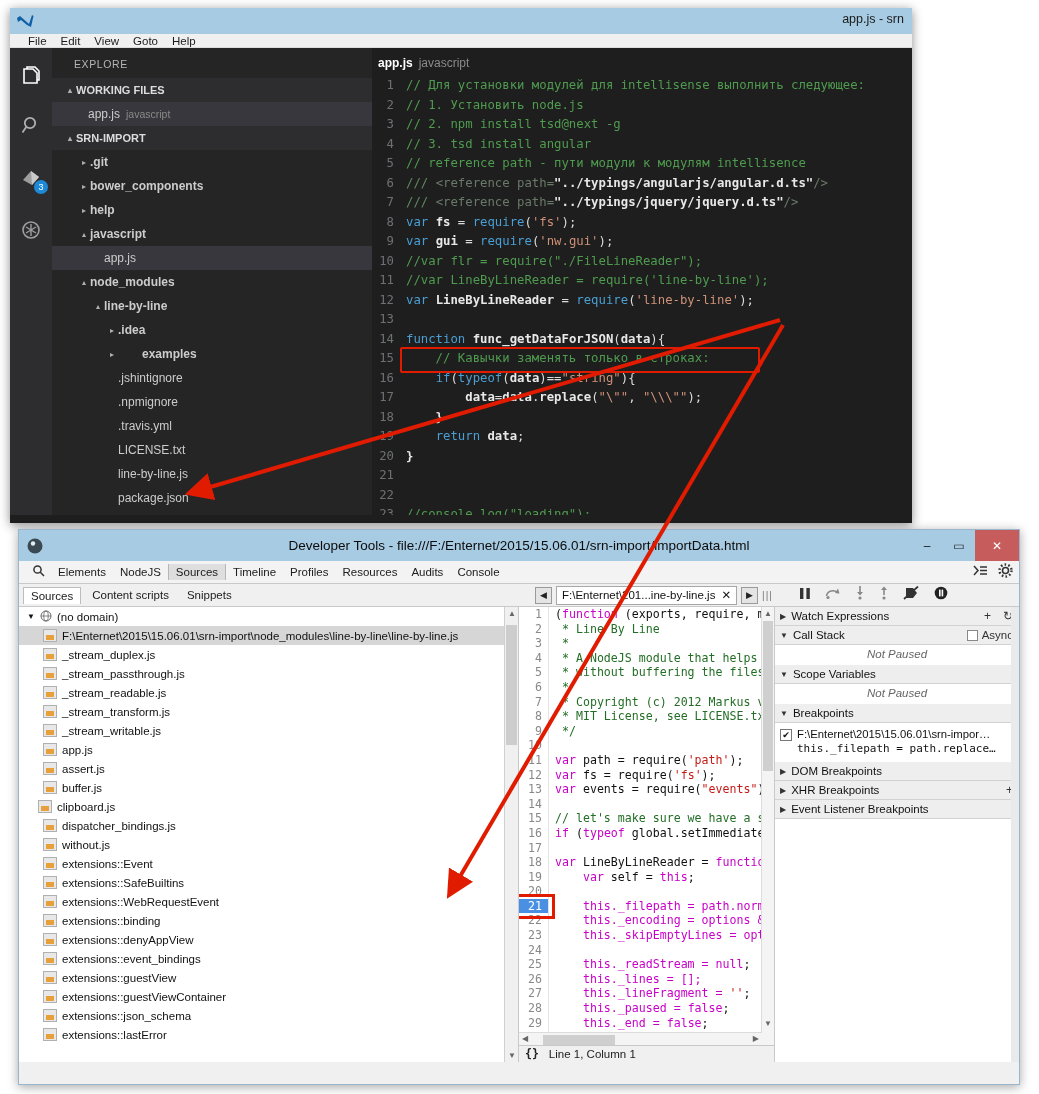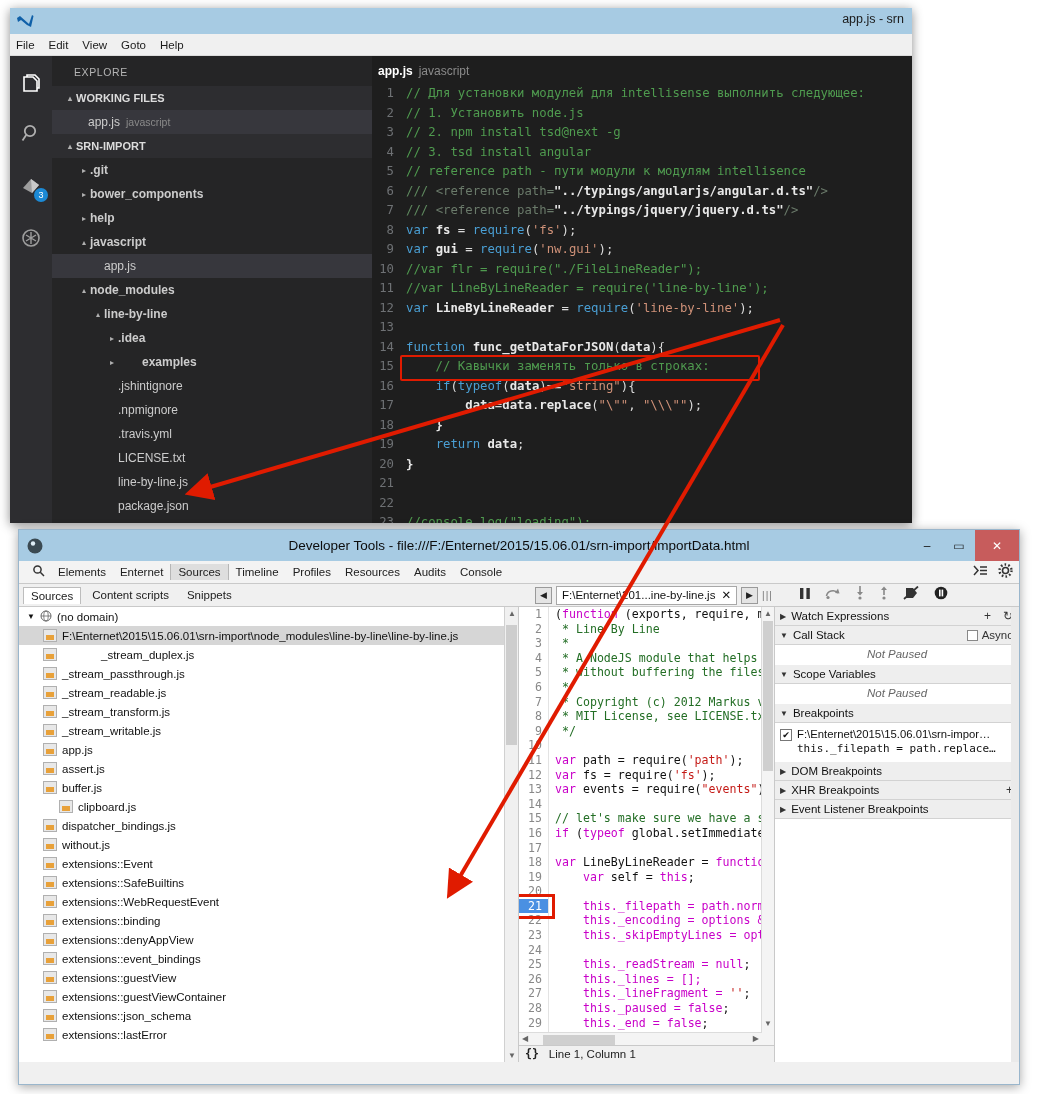--- a/index.html
+++ b/index.html
@@ -26,22 +26,22 @@
     position: relative;
   }
   .vs-logo {
     width: 30px; height: 26px; display:flex; align-items:center; justify-content:center;
   }
   .vs-title {
     position: absolute; right: 8px; top: 4px;
     font-size: 12.5px; color: #1b1b1b; white-space: nowrap;
   }
   .vs-menubar {
-    height: 22px; background: #f0f0f0; display: flex; align-items: center;
-    padding-left: 6px; gap: 14px; border-bottom: 1px solid #dcdcdc;
+    height: 14px; background: #f0f0f0; display: flex; align-items: center;
+    padding-left: 18px; gap: 14px; border-bottom: 1px solid #dcdcdc;
   }
   .vs-menubar span { font-size: 11.5px; color: #1b1b1b; cursor: default; }
 
   .vs-body { display: flex; height: 467px; }
 
   .activity-bar {
     width: 42px; background: #2d2d30; padding-top: 10px;
     display: flex; flex-direction: column; align-items: center; gap: 20px;
   }
   .act-icon { width: 32px; height: 32px; position: relative; display:flex; align-items:center; justify-content:center; }
@@ -370,21 +370,21 @@
     </div>
 
     <div class="dt-tabs">
       <div class="srch">
         <svg width="13" height="13" viewBox="0 0 13 13">
           <circle cx="5.5" cy="5.5" r="3.6" fill="none" stroke="#333" stroke-width="1.5"></circle>
           <line x1="8.3" y1="8.3" x2="12" y2="12" stroke="#333" stroke-width="1.5"></line>
         </svg>
       </div>
       <div class="dt-tab">Elements</div>
-      <div class="dt-tab">Enternet</div>
+      <div class="dt-tab">NodeJS</div>
       <div class="dt-tab active">Sources</div>
       <div class="dt-tab">Timeline</div>
       <div class="dt-tab">Profiles</div>
       <div class="dt-tab">Resources</div>
       <div class="dt-tab">Audits</div>
       <div class="dt-tab">Console</div>
       <div class="dt-tabs-right">
         <span>
           <svg width="15" height="13" viewBox="0 0 15 13">
             <path d="M1 2 L5 6.5 L1 11" fill="none" stroke="#333" stroke-width="1.5"></path>
@@ -473,21 +473,21 @@
                 <line x1="1" y1="6" x2="11" y2="6" stroke="#666" stroke-width="0.8"></line>
               </svg>
           </span>
           <span>(no domain)</span>
         </div>
         <div id="dt-file-list">
             <div class="fl-row sel" style="padding-left: 24px;">
               <span class="fl-icon"></span>
               <span>F:\Enternet\2015\15.06.01\srn-import\node_modules\line-by-line\line-by-line.js</span>
             </div>
-            <div class="fl-row" style="padding-left: 24px; gap: 39px;">
+            <div class="fl-row" style="padding-left: 24px;">
               <span class="fl-icon"></span>
               <span>_stream_duplex.js</span>
             </div>
             <div class="fl-row" style="padding-left: 24px;">
               <span class="fl-icon"></span>
               <span>_stream_passthrough.js</span>
             </div>
             <div class="fl-row" style="padding-left: 24px;">
               <span class="fl-icon"></span>
               <span>_stream_readable.js</span>
@@ -505,21 +505,21 @@
               <span>app.js</span>
             </div>
             <div class="fl-row" style="padding-left: 24px;">
               <span class="fl-icon"></span>
               <span>assert.js</span>
             </div>
             <div class="fl-row" style="padding-left: 24px;">
               <span class="fl-icon"></span>
               <span>buffer.js</span>
             </div>
-            <div class="fl-row" style="padding-left: 40px;">
+            <div class="fl-row" style="padding-left: 19px;">
               <span class="fl-icon"></span>
               <span>clipboard.js</span>
             </div>
             <div class="fl-row" style="padding-left: 24px;">
               <span class="fl-icon"></span>
               <span>dispatcher_bindings.js</span>
             </div>
             <div class="fl-row" style="padding-left: 24px;">
               <span class="fl-icon"></span>
               <span>without.js</span>

